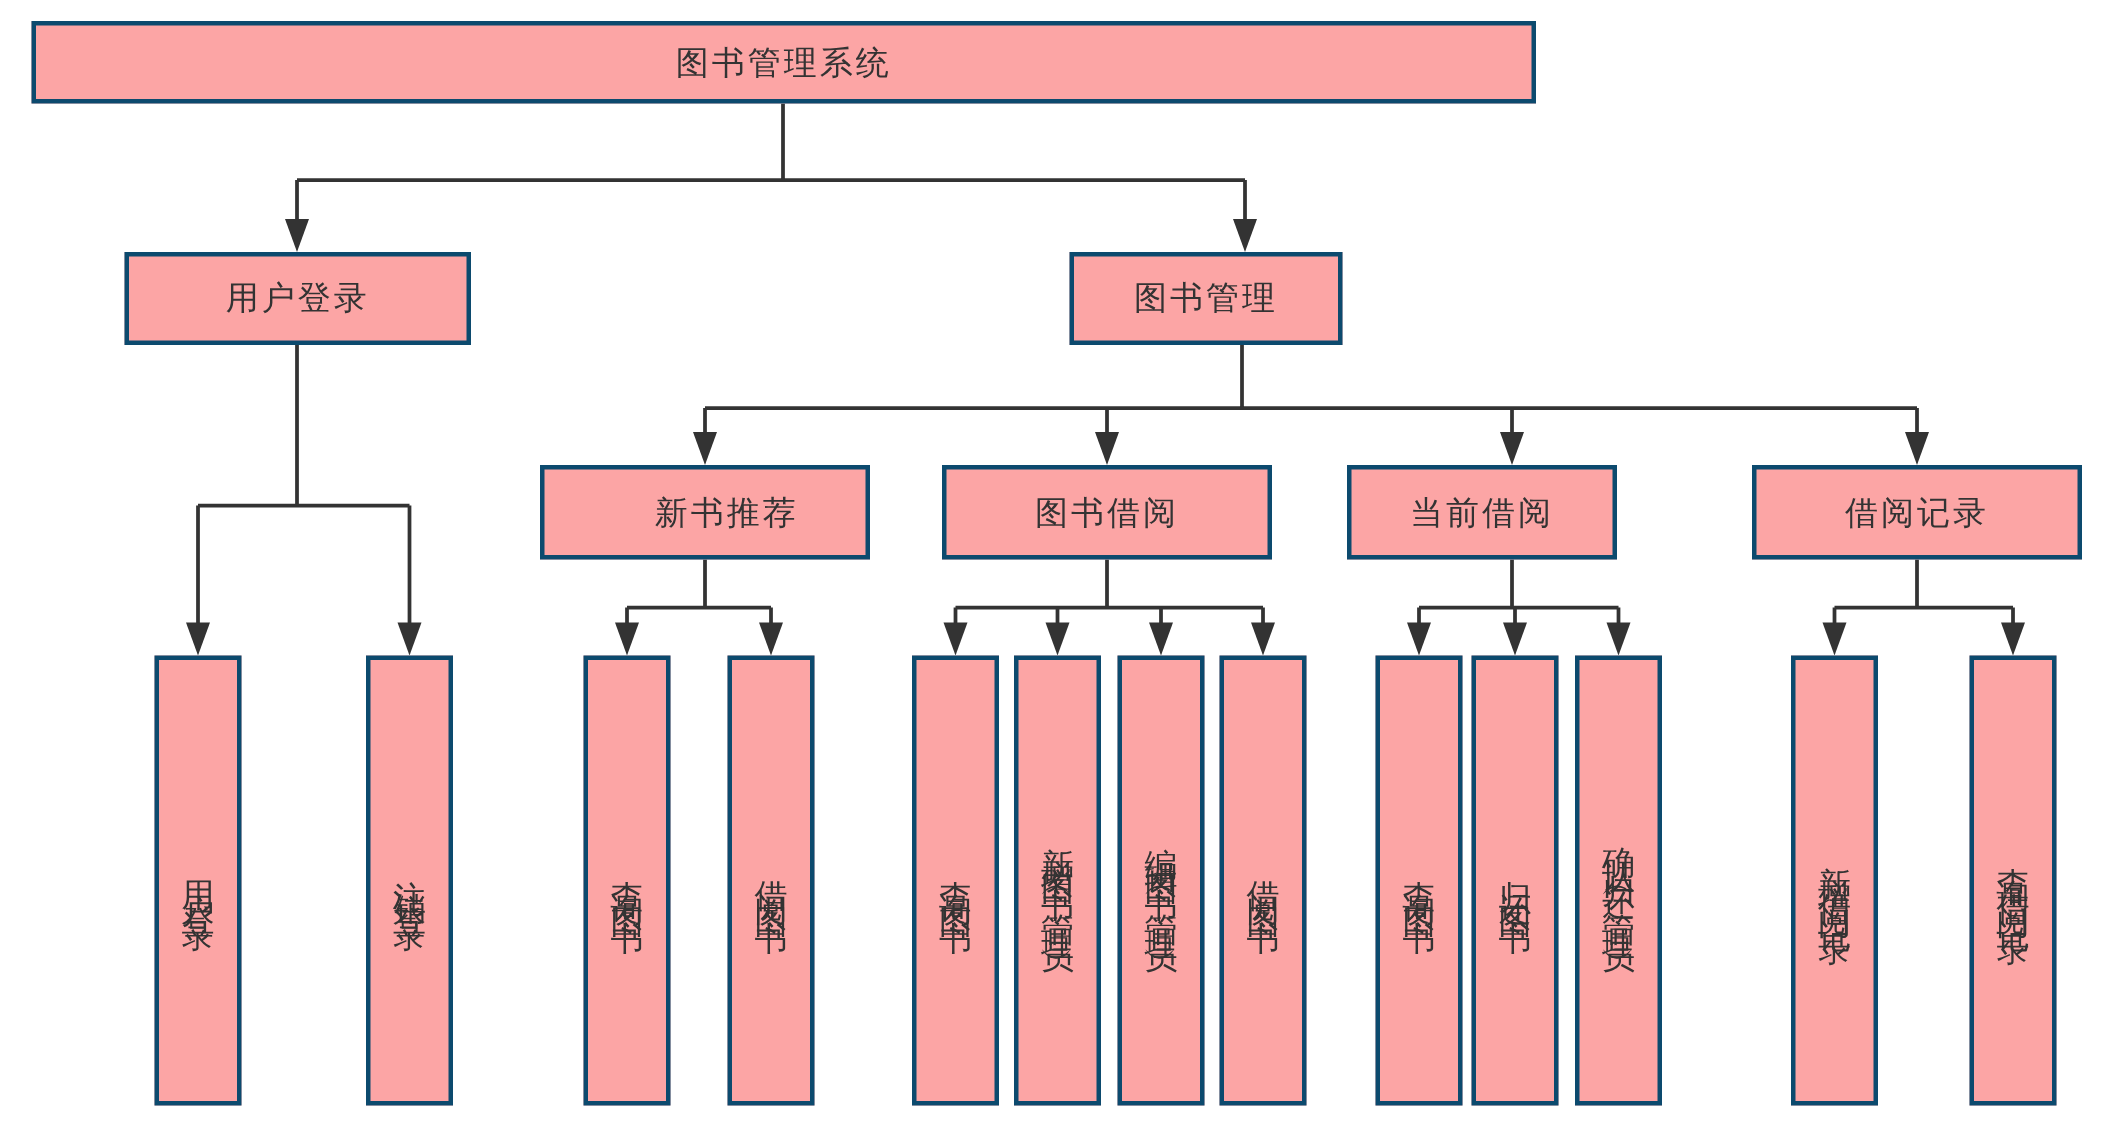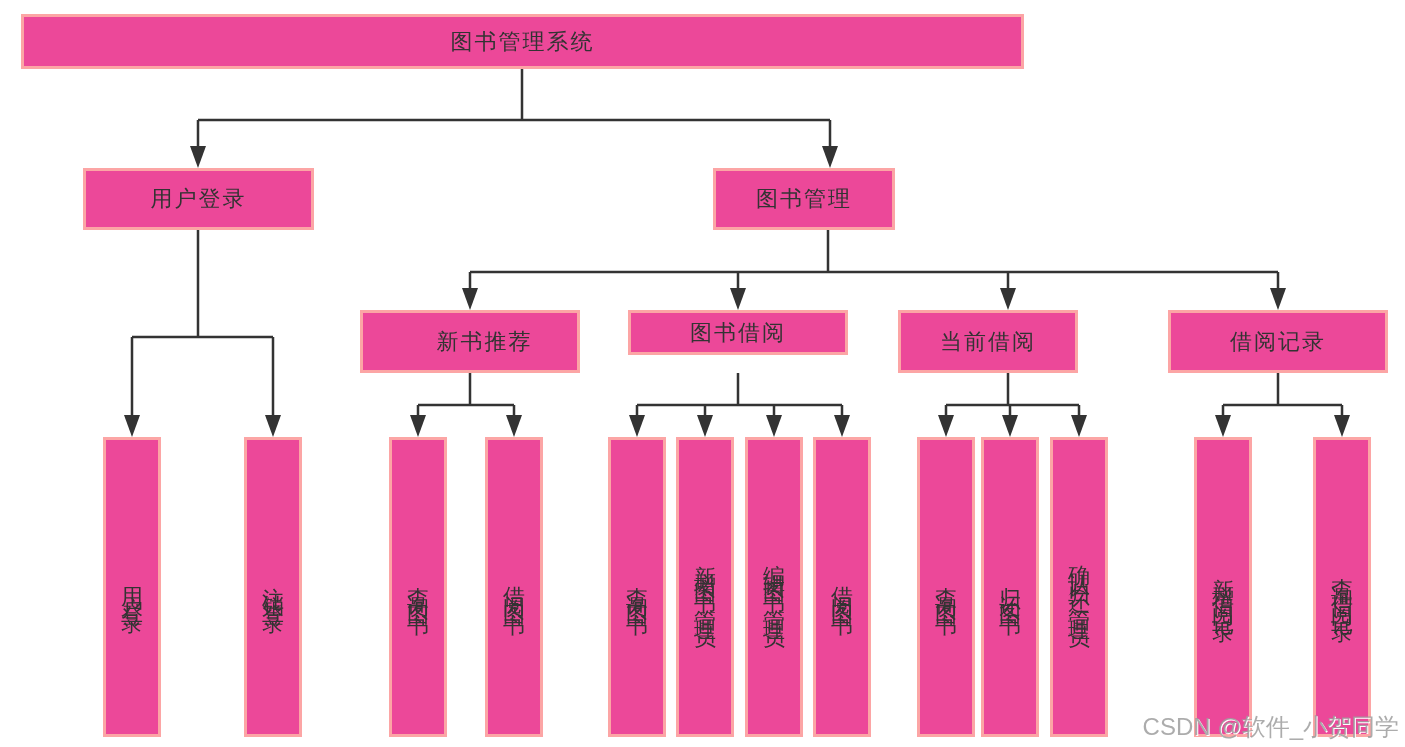--- a/index.html
+++ b/index.html
@@ -7,22 +7,22 @@
     position:relative;
     width:1405px;height:747px;
     background:#ffffff;
     font-family:"Liberation Sans","DejaVu Sans",sans-serif;
     overflow:hidden;
   }
   svg.connectors{position:absolute;left:0;top:0;z-index:1;}
   .box{
     position:absolute;
     box-sizing:border-box;
-    background:#ec4899;
-    border:3px solid #fca5a5;
+    background:#fca5a5;
+    border:3px solid #0c4a6e;
     display:flex;align-items:center;justify-content:center;
     color:#333333;
     z-index:2;
   }
   .h-label{font-size:22px;letter-spacing:2px;white-space:nowrap;}
   .leaf .v-label{
     writing-mode:vertical-rl;
     text-orientation:mixed;
     font-size:22px;
     letter-spacing:9px;
@@ -84,21 +84,21 @@
   <div class="box" style="left:83px;top:168px;width:231px;height:62px;">
     <span class="h-label">用户登录</span>
   </div>
   <div class="box" style="left:713px;top:168px;width:182px;height:62px;">
     <span class="h-label">图书管理</span>
   </div>
 
   <div class="box" style="left:360px;top:310px;width:220px;height:63px;padding-left:29px;">
     <span class="h-label">新书推荐</span>
   </div>
-  <div class="box" style="left:628px;top:310px;width:220px;height:45px;">
+  <div class="box" style="left:628px;top:310px;width:220px;height:63px;">
     <span class="h-label">图书借阅</span>
   </div>
   <div class="box" style="left:898px;top:310px;width:180px;height:63px;">
     <span class="h-label">当前借阅</span>
   </div>
   <div class="box" style="left:1168px;top:310px;width:220px;height:63px;">
     <span class="h-label">借阅记录</span>
   </div>
 
   <div class="box leaf" style="left:103px;top:437px;width:58px;height:300px;">
@@ -138,15 +138,14 @@
     <span class="v-label">确认归还（管理员）</span>
   </div>
 
   <div class="box leaf" style="left:1194px;top:437px;width:58px;height:300px;">
     <span class="v-label">新增借阅记录</span>
   </div>
   <div class="box leaf" style="left:1313px;top:437px;width:58px;height:300px;">
     <span class="v-label">查询借阅记录</span>
   </div>
 
-  <div class="watermark">CSDN @软件_小贺同学</div>
 
 </div>
 
 </body></html>

